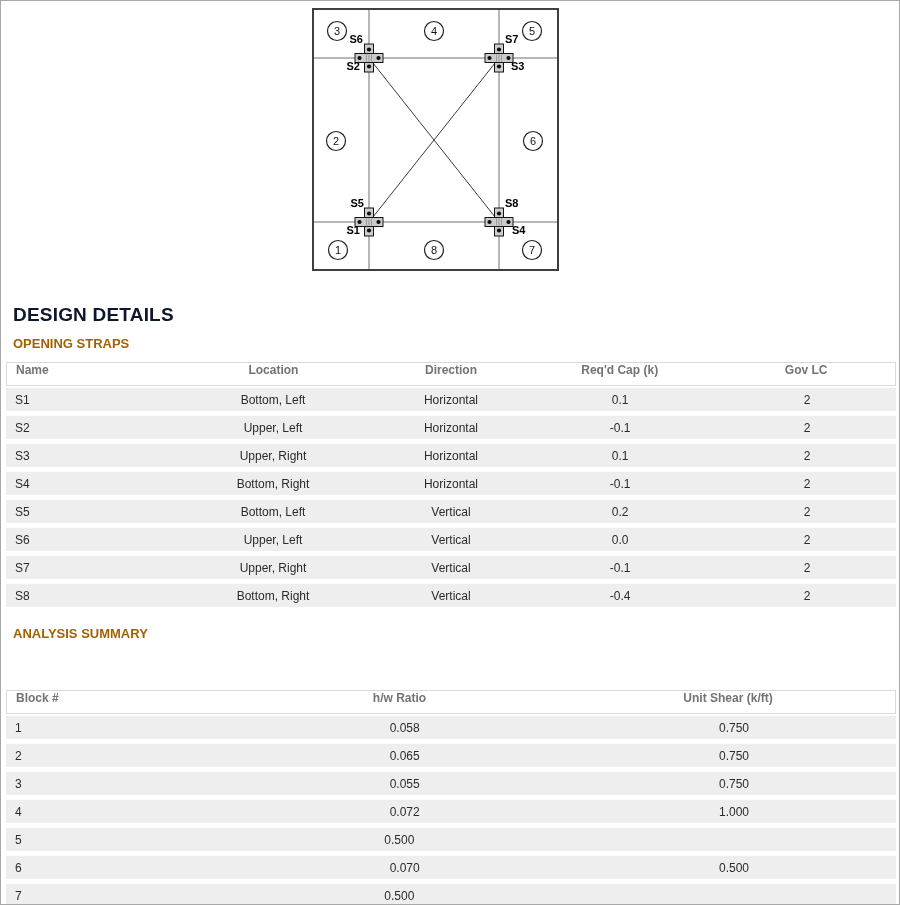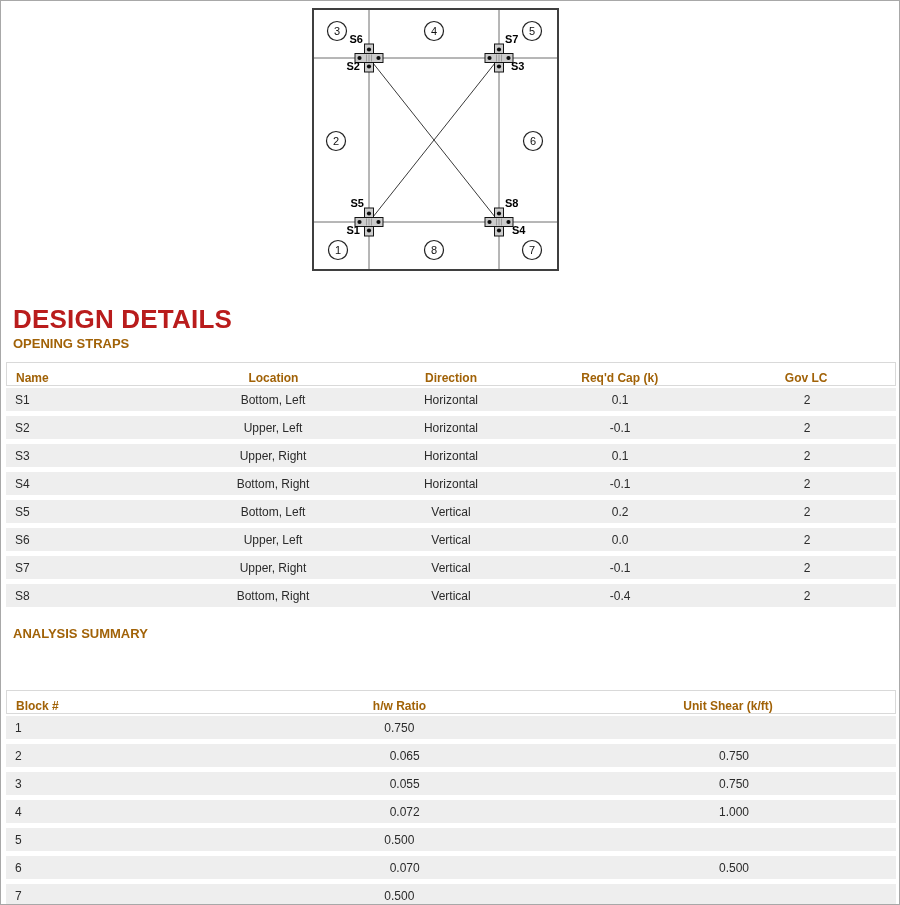--- a/index.html
+++ b/index.html
@@ -15,34 +15,34 @@
 
   
   #diagram { position:absolute; left:311px; top:7px; width:247px; height:263px; }
   #diagram svg { display:block; }
   .circ-num { font-family:"Liberation Sans",sans-serif; font-size:11px; fill:#111; }
   .strap-lbl { font-family:"Liberation Sans",sans-serif; font-size:11px; font-weight:bold; fill:#000; }
 
   
   .h1 {
     position:absolute; left:12px; top:303px;
-    font-size:26px; font-weight:bold; color:#b91c1c; letter-spacing:.2px;
+    font-size:19px; font-weight:bold; color:#0f172a; letter-spacing:.2px;
   }
   .h2 { position:absolute; left:12px; font-size:13px; font-weight:bold; color:#a16207; }
   #opening-straps-title { top:335px; }
   #analysis-title { top:625px; }
 
   
   .tbl { position:absolute; left:5px; width:890px; font-size:12px; }
   #straps-table { top:361px; }
   #analysis-table { top:677px;margin-top:12px; }
   .thead {
-    display:flex; align-items:flex-end; height:24px;
+    display:flex; align-items:flex-start; height:24px;
     background:#fff; border:1px solid #d9d9d9;
-    font-weight:bold; color:#a16207; margin-bottom:2px;
+    font-weight:bold; color:#737373; margin-bottom:2px;
   }
   .trow {
     display:flex; align-items:center; height:23px;
     background:#eeeeee; margin-bottom:5px; color:#2b2b2b;
   }
   .c { text-align:center; overflow:hidden; white-space:nowrap; }
   .c1 { width:18%; text-align:left; padding-left:9px; }
   .c2 { width:24%; }
   .c3 { width:16%; }
   .c4 { width:22%; }
@@ -258,20 +258,21 @@
 <div class="h2" id="analysis-title">ANALYSIS SUMMARY</div>
 
 <div class="tbl" id="analysis-table">
   <div class="thead">
     <div class="c a1">Block #</div>
     <div class="c a3">h/w Ratio</div>
     <div class="c a2">Unit Shear (k/ft)</div>
   </div>
   <div class="trow">
     <div class="c a1">1</div>
+    <div class="c a2">0.058</div>
     <div class="c a3">0.750</div>
   </div>
   <div class="trow">
     <div class="c a1">2</div>
     <div class="c a2">0.065</div>
     <div class="c a3">0.750</div>
   </div>
   <div class="trow">
     <div class="c a1">3</div>
     <div class="c a2">0.055</div>

